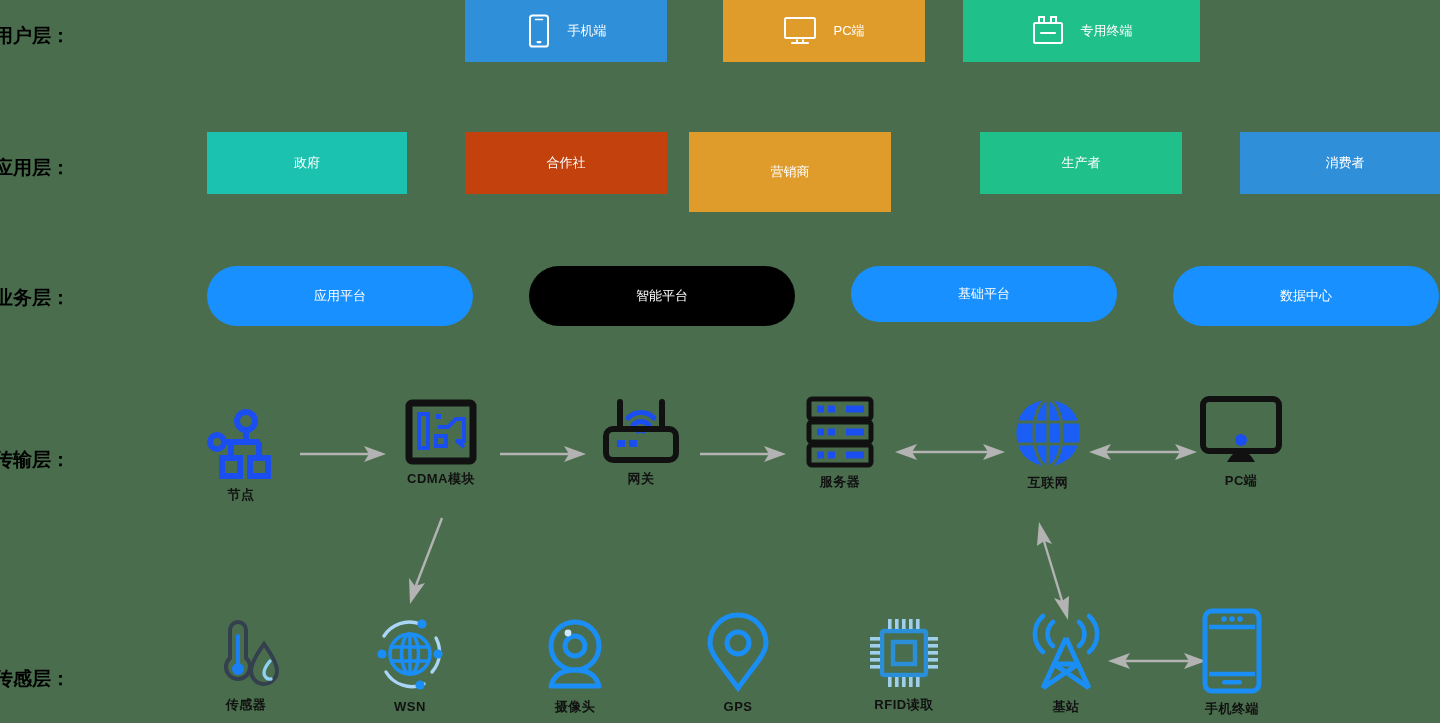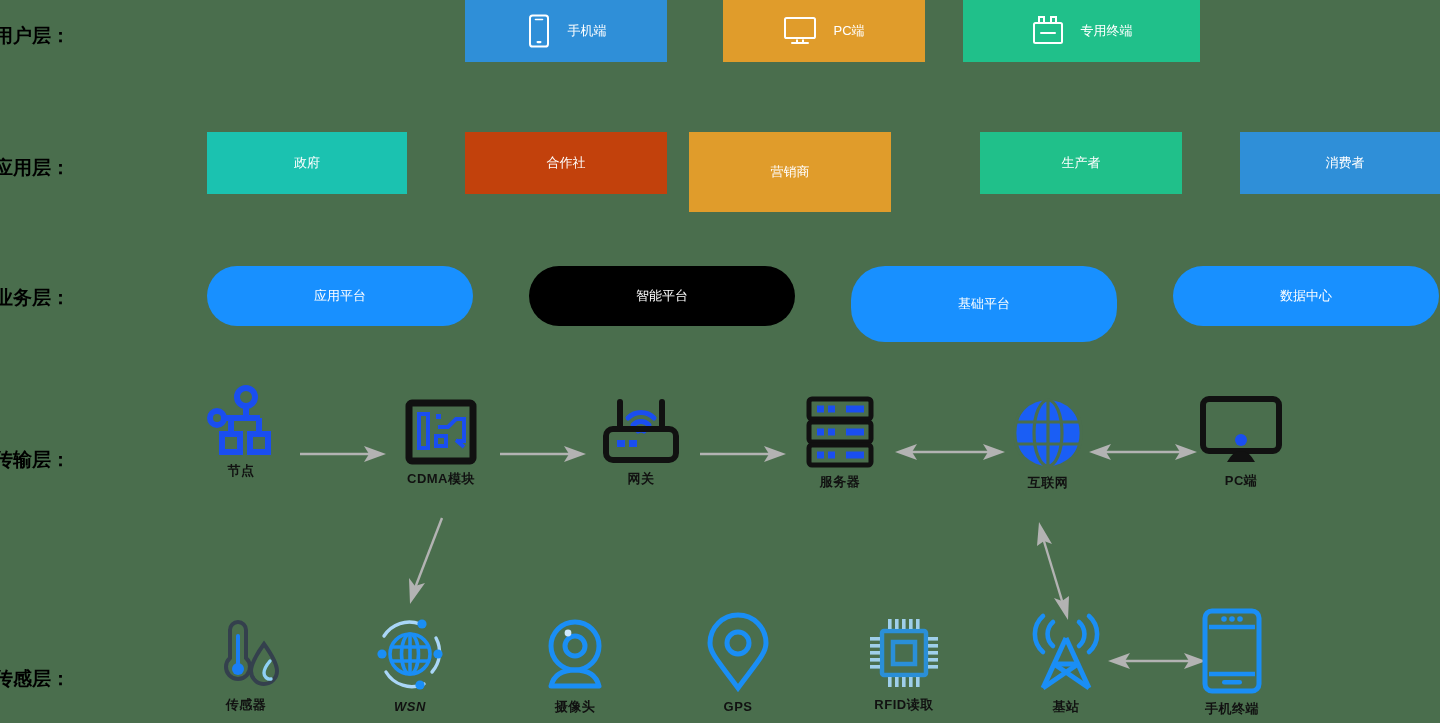--- a/index.html
+++ b/index.html
@@ -105,21 +105,21 @@
   <div class="box" style="left:1240px;top:132px;width:210px;height:62px;background:#2f8fd8;">
     <span class="bx-label">消费者</span>
   </div>
 
   <div class="box rounded" style="left:207px;top:266px;width:266px;height:60px;background:#1890ff;">
     <span class="bx-label">应用平台</span>
   </div>
   <div class="box rounded" style="left:529px;top:266px;width:266px;height:60px;background:#000000;">
     <span class="bx-label">智能平台</span>
   </div>
-  <div class="box rounded" style="left:851px;top:266px;width:266px;height:76px;background:#1890ff;">
+  <div class="box rounded" style="left:851px;top:266px;width:266px;height:56px;background:#1890ff;">
     <span class="bx-label">基础平台</span>
   </div>
   <div class="box rounded" style="left:1173px;top:266px;width:266px;height:60px;background:#1890ff;">
     <span class="bx-label">数据中心</span>
   </div>
 
   <div class="arrow" style="left:300px;top:443px;">
     <svg width="86" height="22" viewBox="0 0 86 22">
       <line x1="0" y1="11" x2="70" y2="11" stroke="#b3b3b3" stroke-width="2.4"></line>
       <path d="M86 11 L64 3 L69 11 L64 19 Z" fill="#b3b3b3"></path>
@@ -168,21 +168,21 @@
   </div>
 
   <div class="arrow" style="left:1108px;top:650px;">
     <svg width="98" height="22" viewBox="0 0 98 22">
       <line x1="16" y1="11" x2="82" y2="11" stroke="#b3b3b3" stroke-width="2.4"></line>
       <path d="M0 11 L22 3 L17 11 L22 19 Z" fill="#b3b3b3"></path>
       <path d="M98 11 L76 3 L81 11 L76 19 Z" fill="#b3b3b3"></path>
     </svg>
   </div>
 
-  <div class="node" style="left:197px;top:384px;width:88px;">
+  <div class="node" style="left:197px;top:408px;width:88px;">
     <span class="ic">
       <svg width="72" height="72" viewBox="0 0 72 72">
         <circle cx="41" cy="13" r="9" fill="none" stroke="#1a4ef0" stroke-width="6"></circle>
         <circle cx="12" cy="34" r="7" fill="none" stroke="#1a4ef0" stroke-width="6"></circle>
         <rect x="17" y="50" width="18" height="18" fill="none" stroke="#1a4ef0" stroke-width="6"></rect>
         <rect x="45" y="50" width="18" height="18" fill="none" stroke="#1a4ef0" stroke-width="6"></rect>
         <line x1="41" y1="22" x2="41" y2="34" stroke="#1a4ef0" stroke-width="6"></line>
         <line x1="19" y1="34" x2="55" y2="34" stroke="#1a4ef0" stroke-width="6"></line>
         <line x1="26" y1="34" x2="26" y2="50" stroke="#1a4ef0" stroke-width="6"></line>
         <line x1="54" y1="34" x2="54" y2="50" stroke="#1a4ef0" stroke-width="6"></line>
@@ -275,21 +275,21 @@
         <path d="M20 12 a8 8 0 0 1 16 0 v28 a12 12 0 1 1 -16 0 z" fill="none" stroke="#34404d" stroke-width="4"></path>
         <line x1="28" y1="18" x2="28" y2="46" stroke="#1a7ef5" stroke-width="4" stroke-linecap="round"></line>
         <circle cx="28" cy="51" r="6" fill="#1a7ef5"></circle>
         <path d="M54 26 q13 18 13 27 a13 13 0 1 1 -26 0 q0 -9 13 -27 z" fill="none" stroke="#34404d" stroke-width="4"></path>
         <path d="M60 43 q-6 7 -6 12 a6 6 0 0 0 7 6" fill="none" stroke="#8fd0f5" stroke-width="3.4" stroke-linecap="round"></path>
       </svg>
     </span>
     <span class="cap">传感器</span>
   </div>
 
-  <div class="node" style="left:372px;top:616px;width:76px;font-style:italic;">
+  <div class="node" style="left:372px;top:616px;width:76px;">
     <span class="ic">
       <svg width="76" height="76" viewBox="0 0 76 76">
         <g stroke="#a9d6f7" stroke-width="3.4" fill="none" stroke-linecap="round">
           <path d="M12 20 A30 30 0 0 1 48 8"></path>
           <path d="M64 22 A30 30 0 0 1 60 56"></path>
           <path d="M52 68 A30 30 0 0 1 14 56"></path>
         </g>
         <g stroke="#1a8ef5" stroke-width="3.6" fill="none">
           <circle cx="38" cy="38" r="20"></circle>
           <ellipse cx="38" cy="38" rx="8.5" ry="20"></ellipse>

